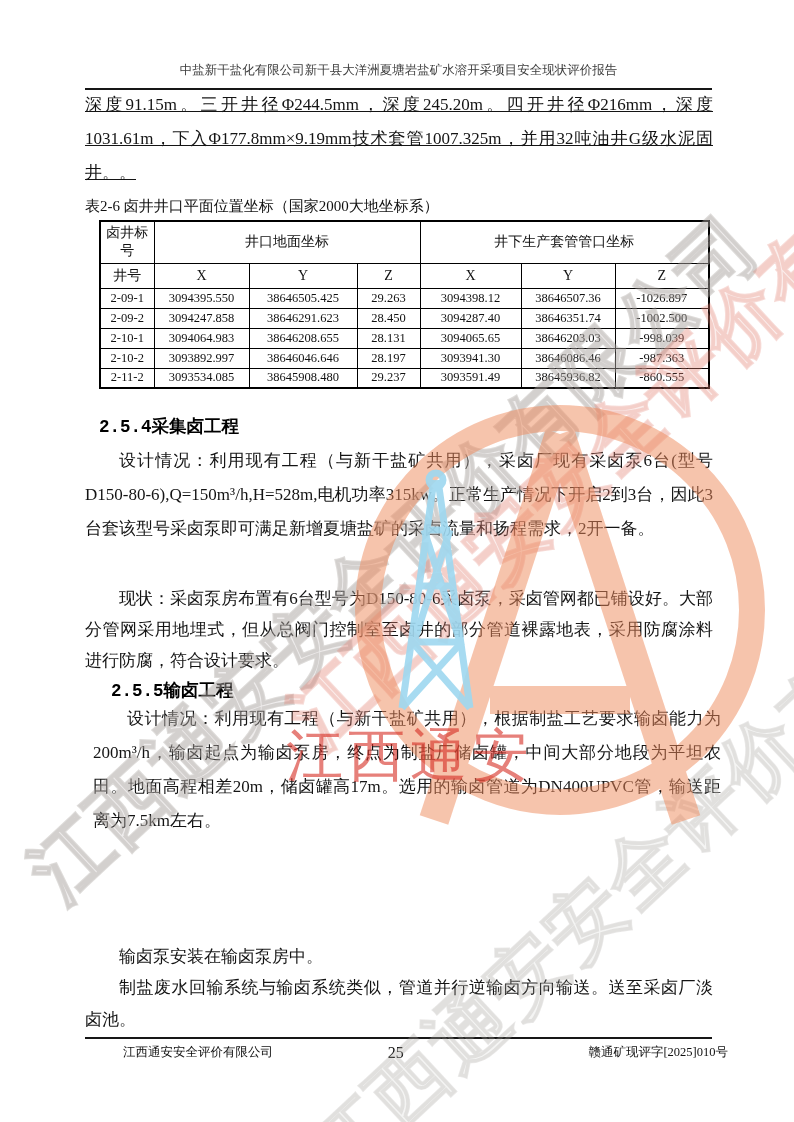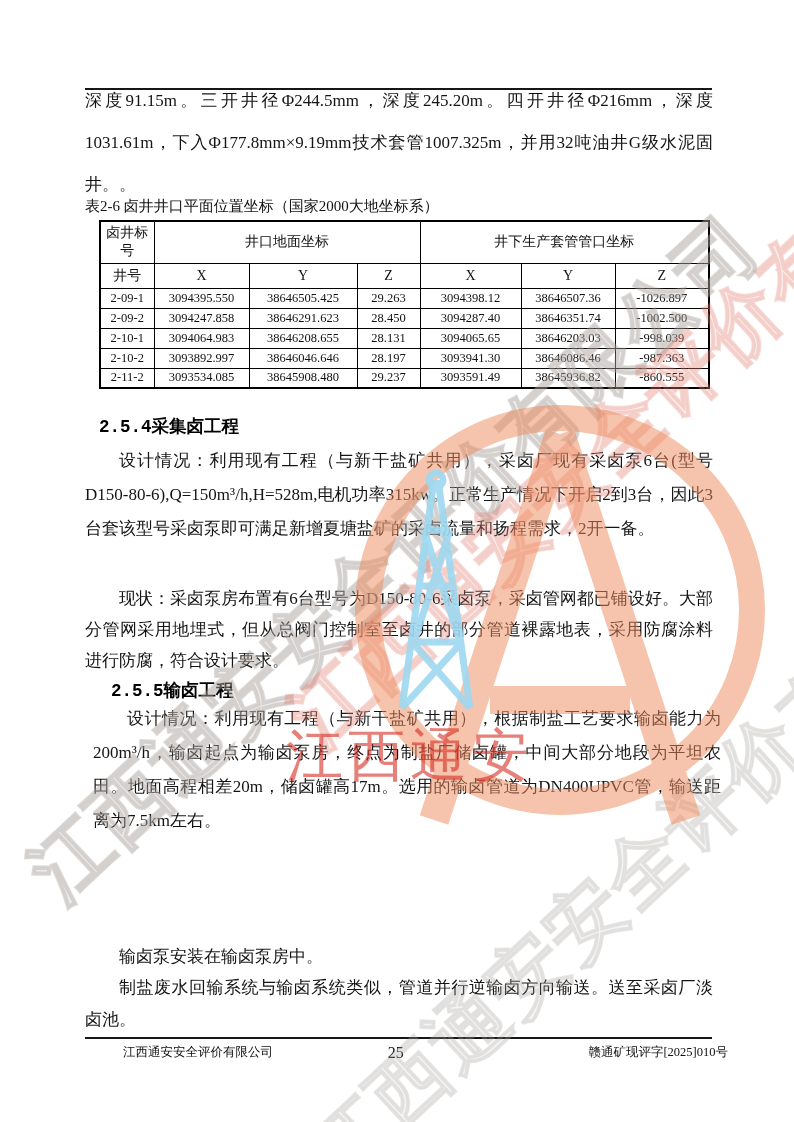--- a/index.html
+++ b/index.html
@@ -32,21 +32,21 @@
     position: absolute; left: 85px; width: 628px;
     font-size: 17px; line-height: 34px; text-align: justify;
     text-justify: inter-ideograph; color: #141414;
   }
   .indent { text-indent: 2em; }
   .heading {
     position: absolute; left: 99px; width: 628px;
     font-size: 17.5px; font-weight: bold; color: #000;
     font-family: Liberation Mono, monospace;
   }
-  #p-intro   { top: 80px;  line-height: 42px; }
+  #p-intro   { top: 88px;  line-height: 34px; text-decoration: underline; }
   #tbl-title { position: absolute; left: 85px; top: 197px; width: 628px; text-align: left;
                font-size: 15px; font-weight: normal; }
   #h-254     { top: 414px; }
   #p-254-0   { top: 444px; }
   #p-254-1   { top: 583px; line-height: 31px; }
   #h-255     { top: 678px; margin-left: 12px; }
   #p-255-0   { top: 702px; margin-left: 8px; }
   #p-255-1   { top: 838px; }
   #p-255-2   { top: 940px; }
   #p-255-3   { top: 972px; line-height: 32px; }
@@ -124,20 +124,21 @@
         <path d="M62,62 L26,174"></path>
         <path d="M24,174 L82,240"></path>
         <path d="M74,174 L14,240"></path>
         <circle cx="48" cy="12" r="7"></circle>
       </g>
     </svg>
 
     <div class="wm wm-red-text">江西通安</div>
   </div>
 
+  <div class="header-text">中盐新干盐化有限公司新干县大洋洲夏塘岩盐矿水溶开采项目安全现状评价报告</div>
   <div class="header-line"></div>
 
   <p class="para" id="p-intro">深度91.15m。三开井径Φ244.5mm，深度245.20m。四开井径Φ216mm，深度1031.61m，下入Φ177.8mm×9.19mm技术套管1007.325m，并用32吨油井G级水泥固井。。</p>
 
   <div id="tbl-title">表2-6 卤井井口平面位置坐标（国家2000大地坐标系）</div>
 
   <table class="coord-table">
     <colgroup>
       <col style="width:54px">
         <col style="width:95px">

